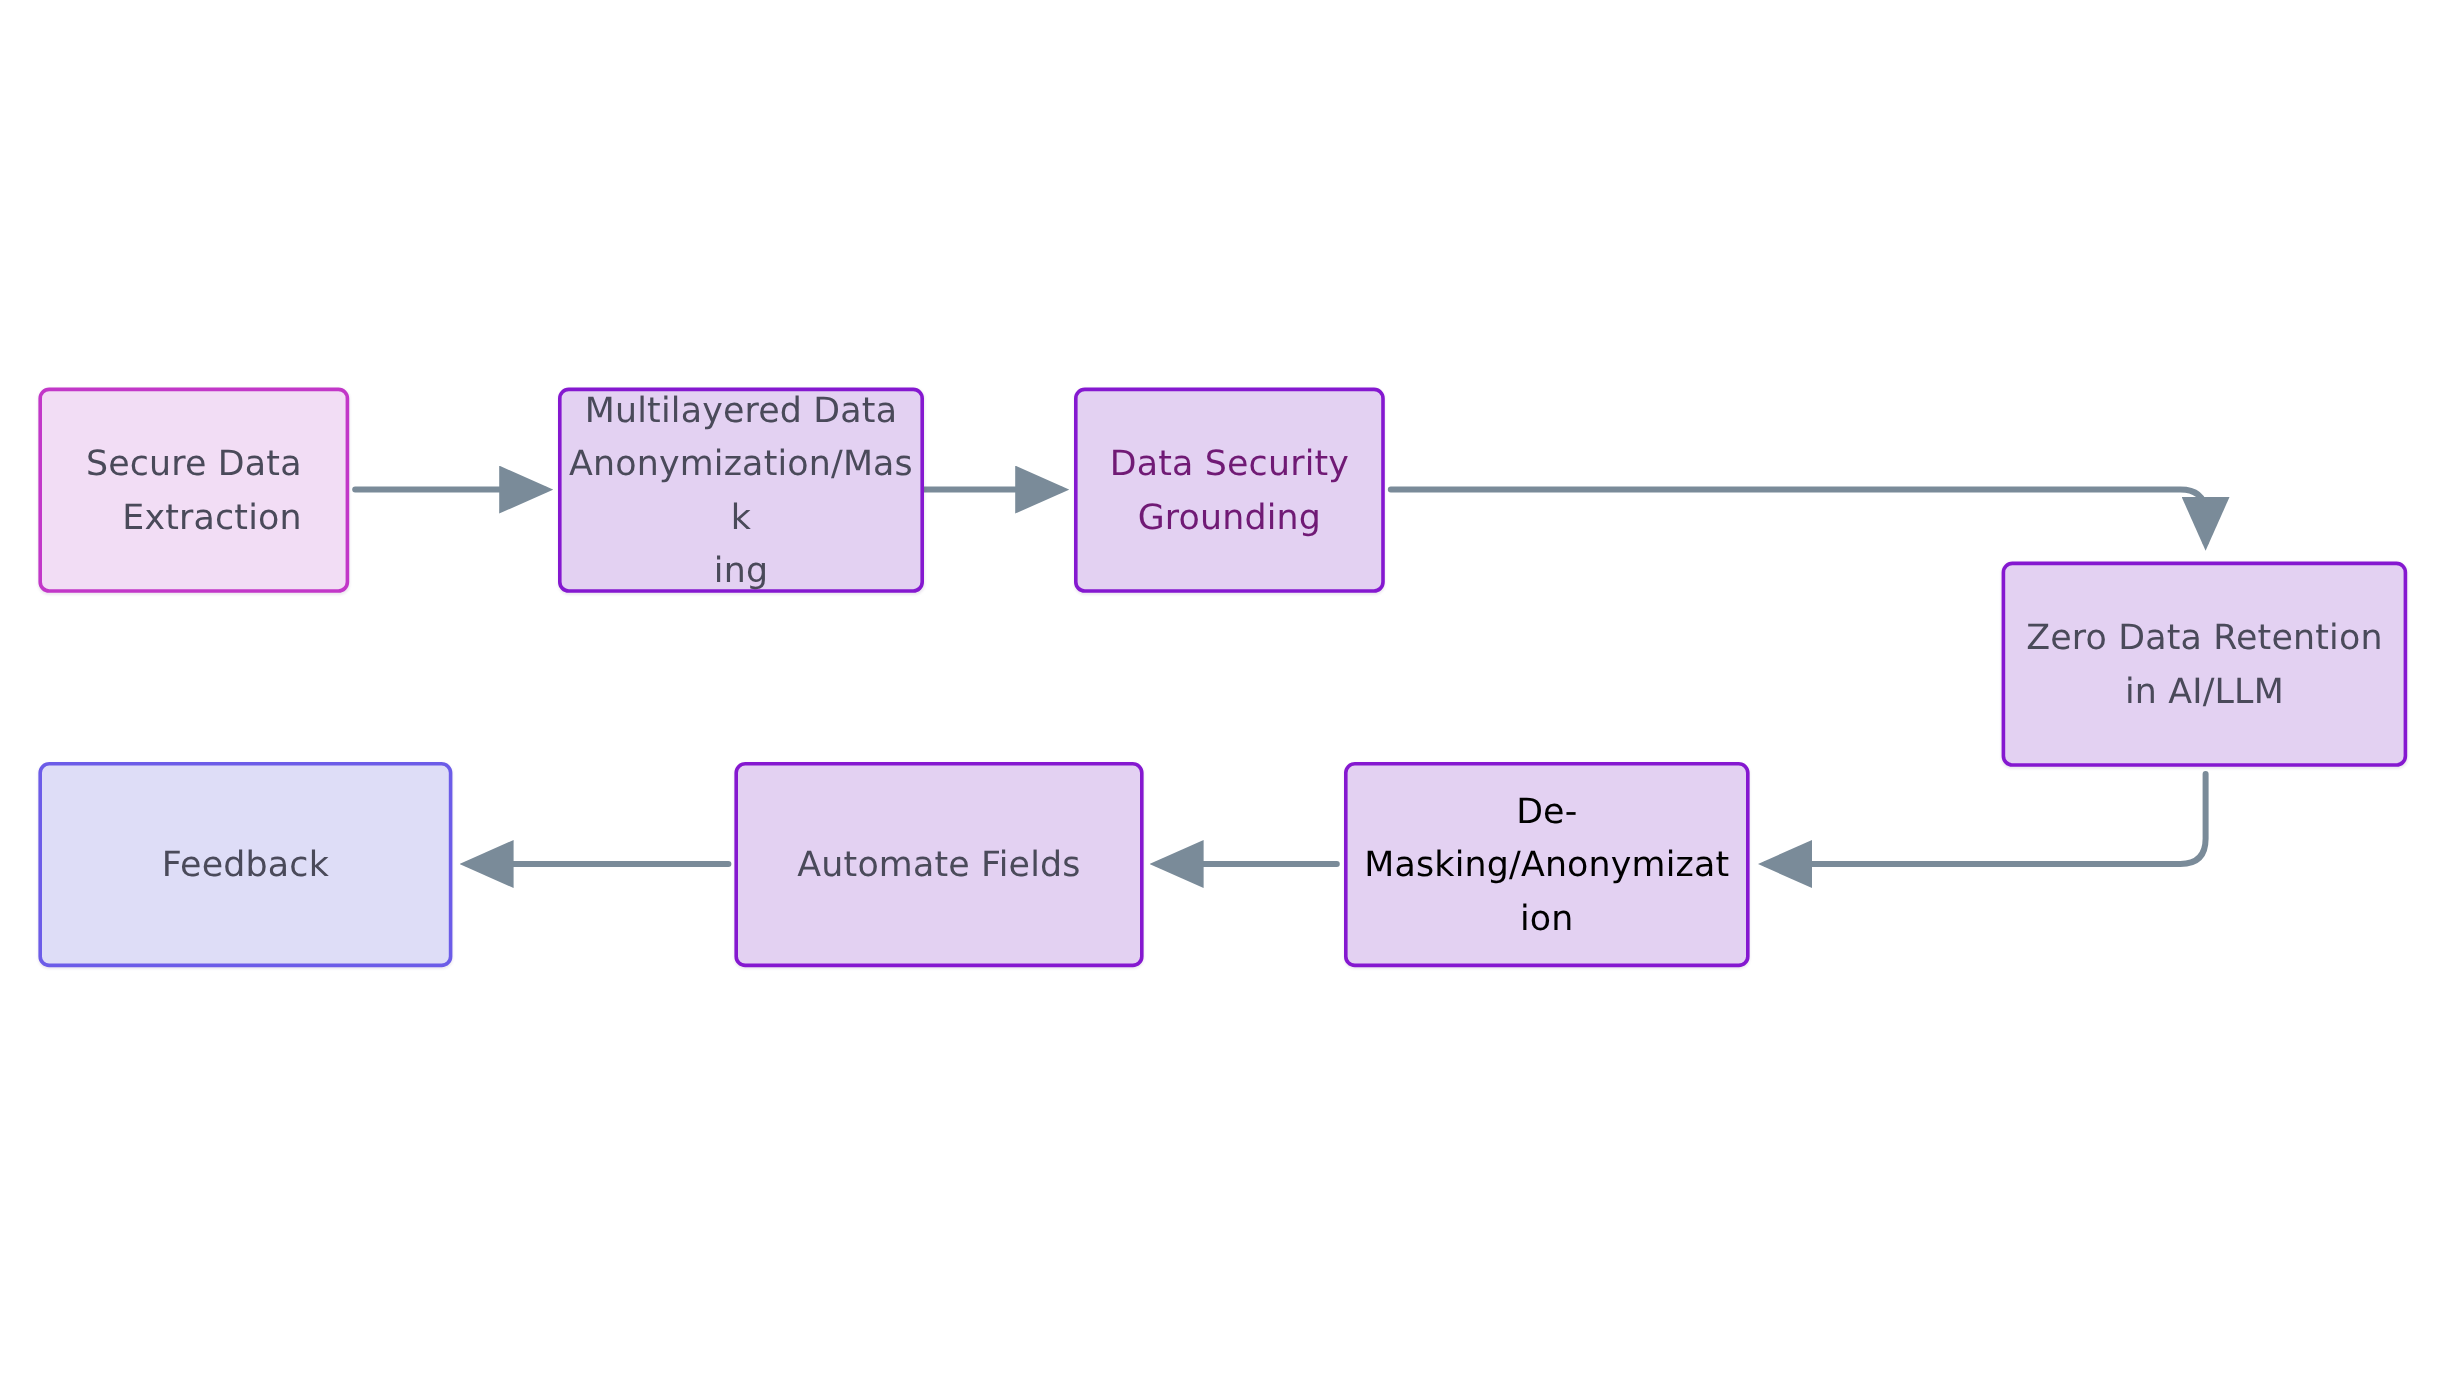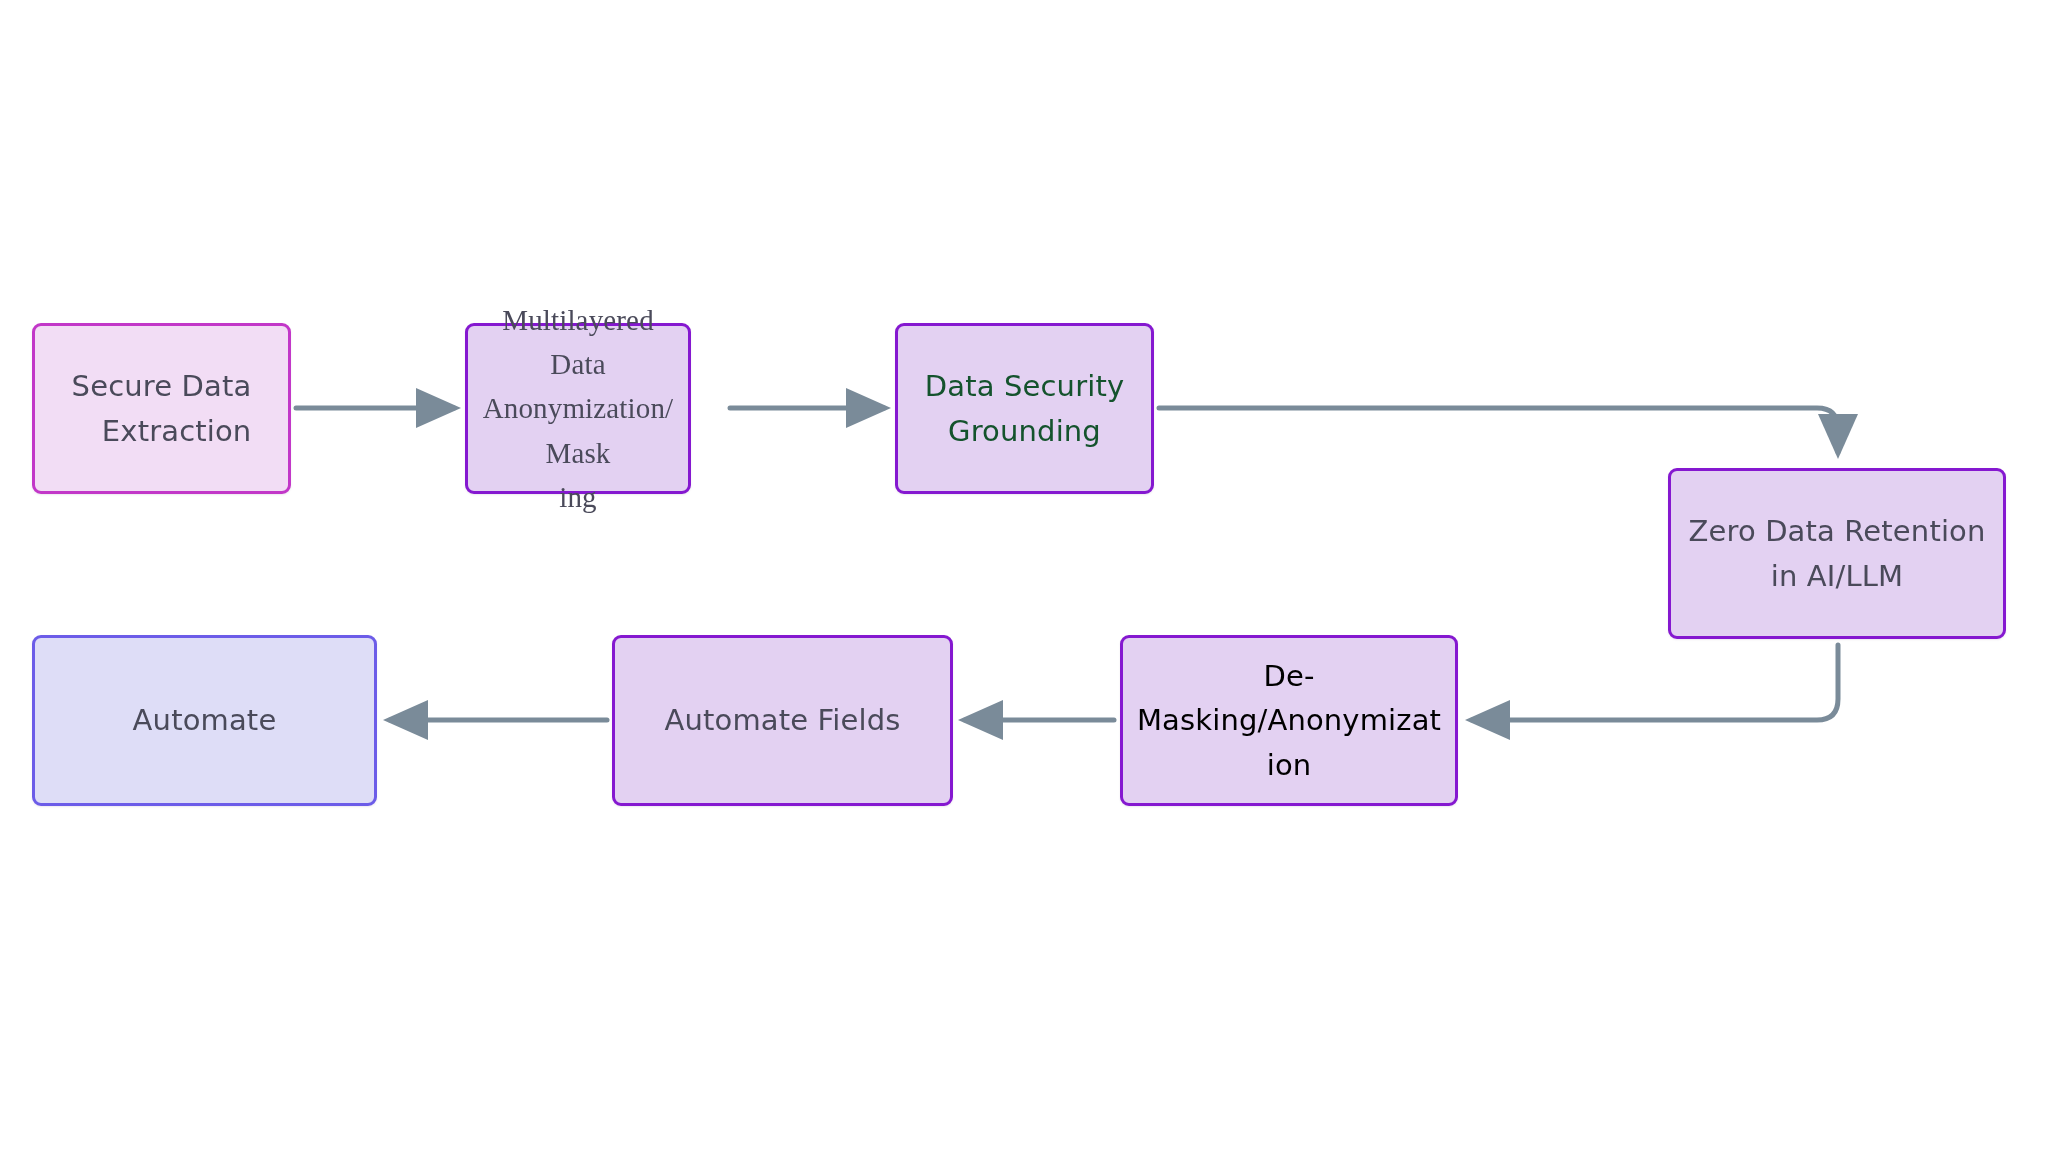--- a/index.html
+++ b/index.html
@@ -45,21 +45,21 @@
     padding: 0 10px;
     word-break: break-word;
     white-space: pre-line;
   }
 
   
   #node-secure-data-extraction {
     left: 32px;  top: 323px;  width: 259px; height: 171px; text-align: right;
   }
   #node-multilayered-anonymization {
-    left: 465px; top: 323px;  width: 226px; height: 171px; font-family: Liberation Serif, serif;
+    left: 465px; top: 323px;  width: 305px; height: 171px;
   }
   #node-data-security-grounding {
     left: 895px; top: 323px;  width: 259px; height: 171px;
   }
   #node-zero-data-retention {
     left: 1668px; top: 468px; width: 338px; height: 171px;
   }
   #node-de-masking {
     left: 1120px; top: 635px; width: 338px; height: 171px;
   }
@@ -119,36 +119,36 @@
 Extraction</span>
   </div>
 
   <div class="node" id="node-multilayered-anonymization" style="background-color: rgb(227, 209, 242); border-color: rgb(133, 24, 208);">
     <span class="node-label" style="color: rgb(74, 74, 90);">Multilayered Data
 Anonymization/Mask
 ing</span>
   </div>
 
   <div class="node" id="node-data-security-grounding" style="background-color: rgb(227, 209, 242); border-color: rgb(133, 24, 208);">
-    <span class="node-label" style="color: #14532d; text-align: center;">Data Security
+    <span class="node-label" style="color: #701a75; text-align: center;">Data Security
 Grounding</span>
   </div>
 
   <div class="node" id="node-zero-data-retention" style="background-color: rgb(227, 209, 242); border-color: rgb(133, 24, 208);">
     <span class="node-label" style="color: rgb(74, 74, 90); text-align: center;">Zero Data Retention
 in AI/LLM</span>
   </div>
 
   <div class="node" id="node-de-masking" style="background-color: rgb(227, 209, 242); border-color: rgb(133, 24, 208);">
     <span class="node-label" style="color: #000000;">De-
 Masking/Anonymizat
 ion</span>
   </div>
 
   <div class="node" id="node-automate-fields" style="background-color: rgb(227, 209, 242); border-color: rgb(133, 24, 208); align-items: center;">
     <span class="node-label" style="color: rgb(74, 74, 90);">Automate Fields</span>
   </div>
 
   <div class="node" id="node-feedback" style="background-color: rgb(222, 221, 247); border-color: rgb(108, 92, 232);">
-    <span class="node-label" style="color: rgb(74, 74, 90);">Automate</span>
+    <span class="node-label" style="color: rgb(74, 74, 90);">Feedback</span>
   </div>
 
 </div>
 
 </body></html>

